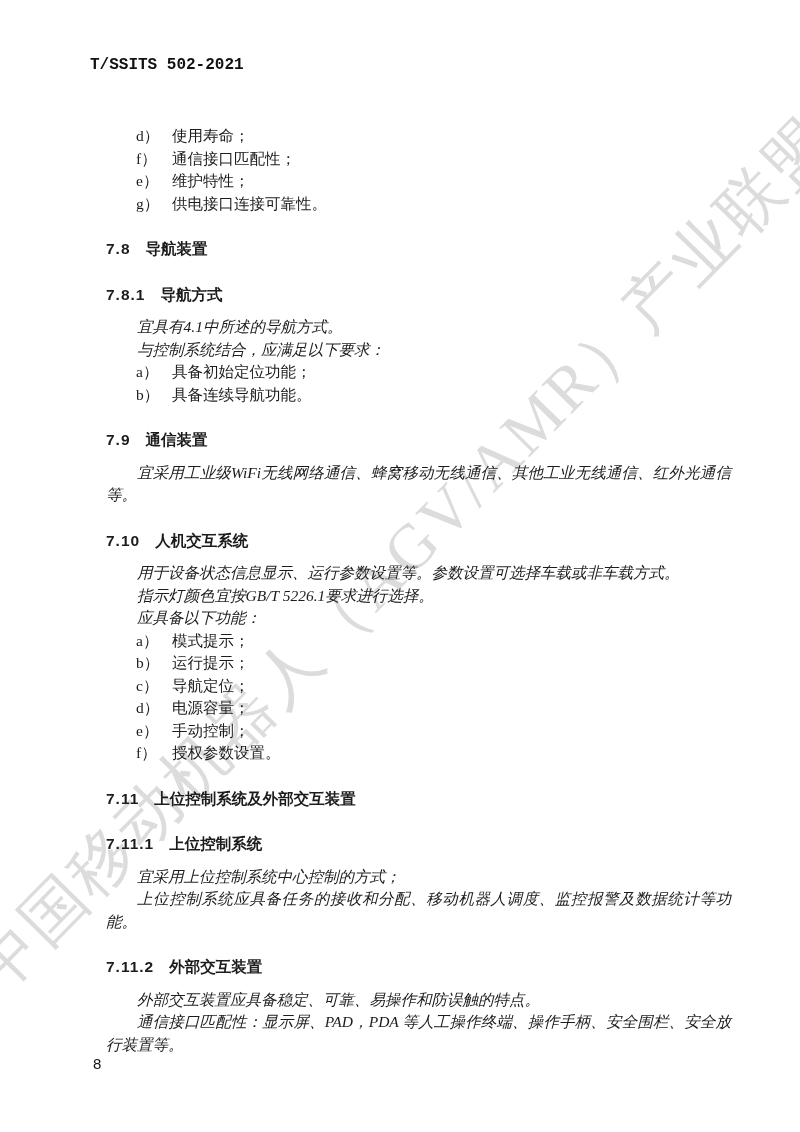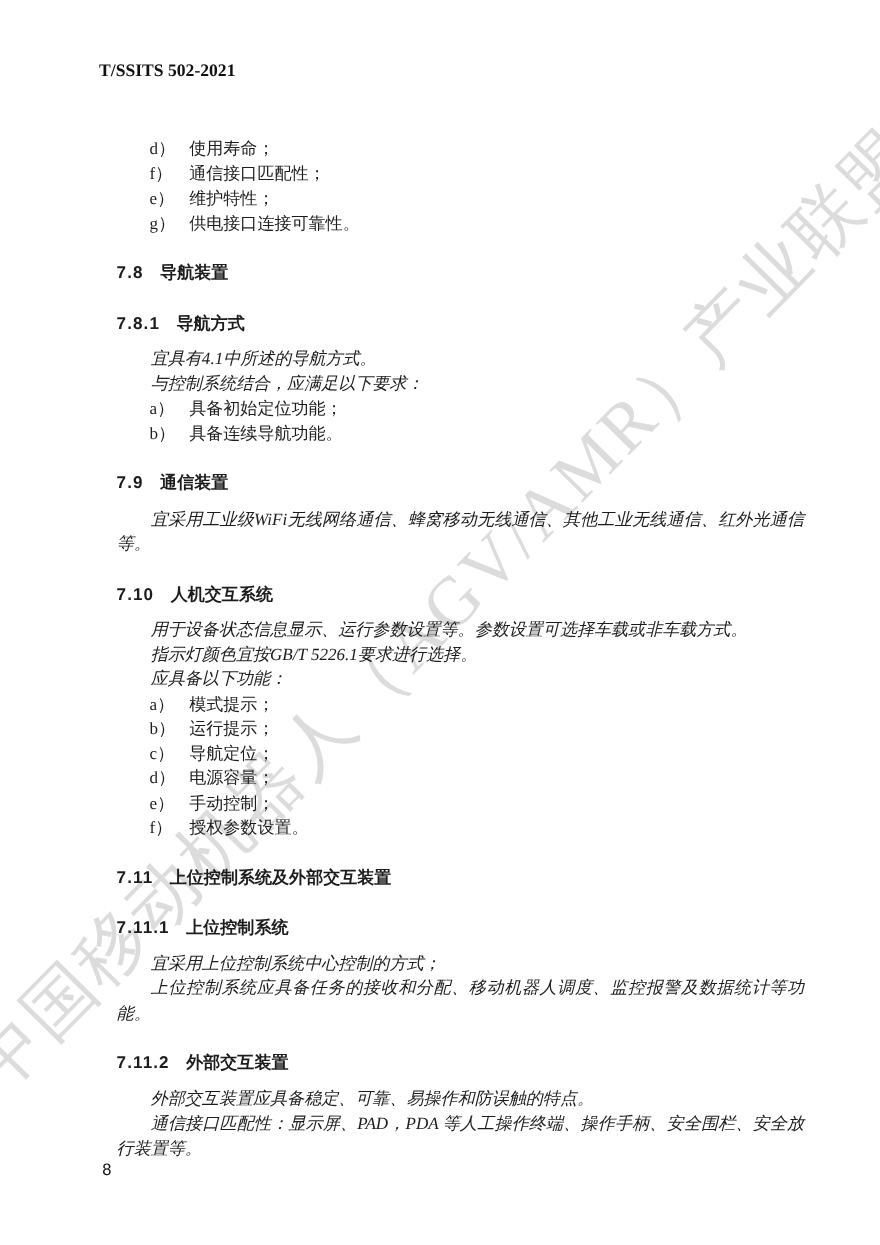--- a/index.html
+++ b/index.html
@@ -23,21 +23,21 @@
     letter-spacing: 3px;
     color: #dcdcdc;
     font-family: "Liberation Serif", "DejaVu Serif", serif;
     z-index: 0;
     user-select: none;
   }
   .doc-header {
     position: absolute;
     left: 90px;
     top: 56px;
-    font-family: Liberation Serif, serif;
+    font-family: Liberation Mono, monospace;
     font-weight: 600;
     font-size: 16px;
     color: #111;
     z-index: 1;
   }
   .content {
     position: absolute;
     left: 106px;
     top: 125px;
     width: 625px;

